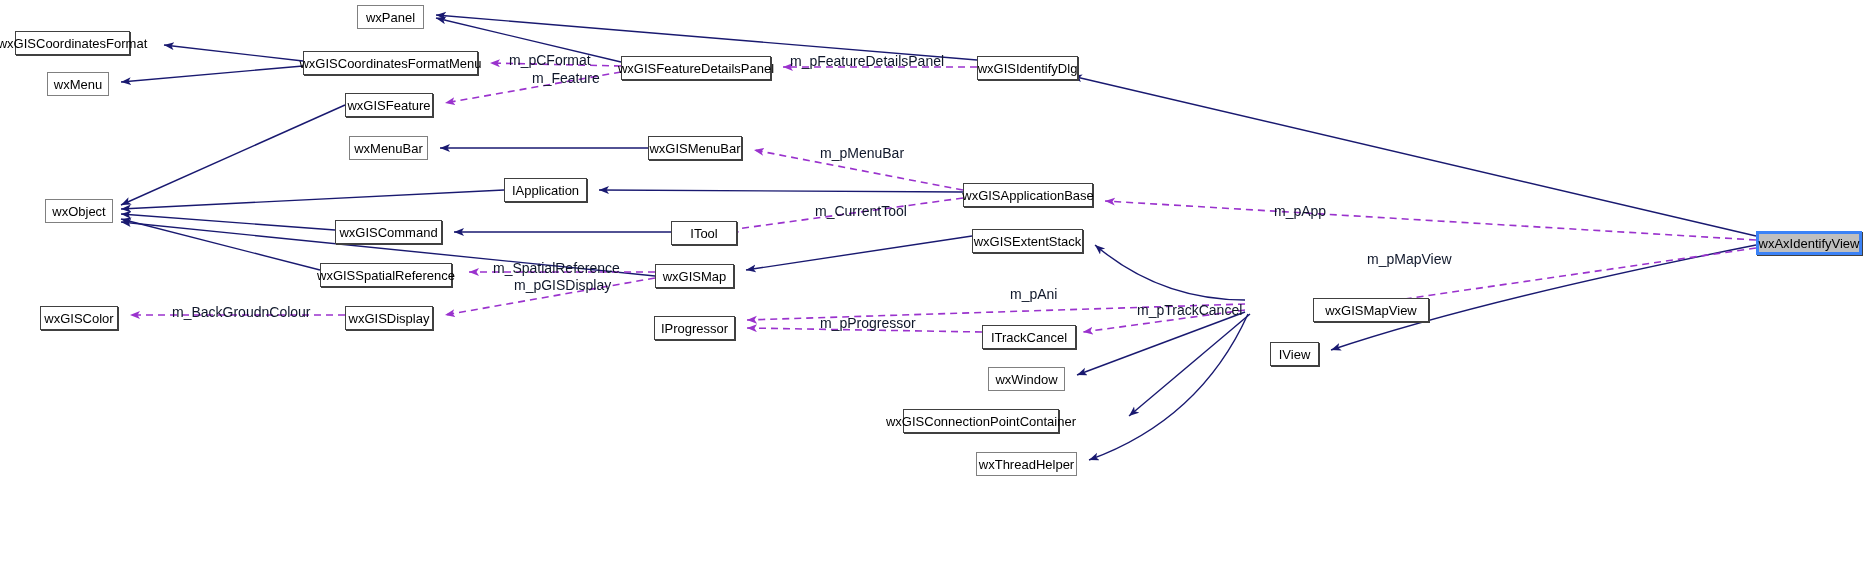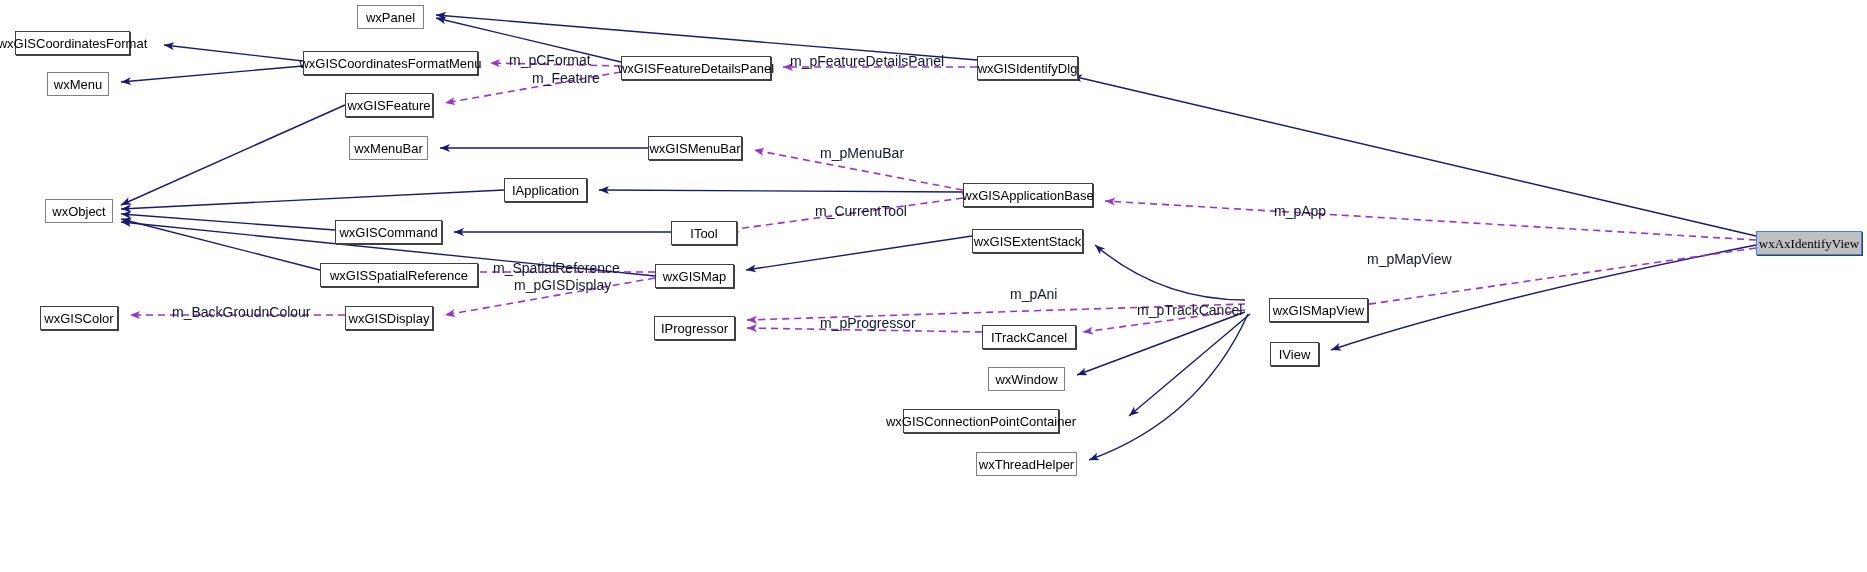--- a/index.html
+++ b/index.html
@@ -21,21 +21,21 @@
     height:24px;
     background:#ffffff;
     border:1px solid #808080;
     font-size:13px;
     color:#000000;
     white-space:nowrap;
     padding:0 0;
     line-height:1;
   }
   .node.strong{border:1px solid #404040;box-shadow:1px 1px 0 0 #404040;}
-  .node.target{background:#bfbfbf;border:1px solid #3b82f6;box-shadow:1px 1px 0 0 #404040;font-family:Liberation Serif, serif;}
+  .node.target{background:#bfbfbf;border:3px solid #3b82f6;box-shadow:1px 1px 0 0 #404040;}
   .edge-label{
     position:absolute;
     font-size:14px;
     color:#0f172a;
     white-space:nowrap;
     background:transparent;
     line-height:1;
   }
 </style>
 </head>
@@ -96,23 +96,23 @@
       <div class="node strong" style="left: 345px; top: 93px; width: 88px;">wxGISFeature</div>
       <div class="node" style="left: 349px; top: 136px; width: 79px;">wxMenuBar</div>
       <div class="node strong" style="left: 648px; top: 136px; width: 94px;">wxGISMenuBar</div>
       <div class="node strong" style="left: 504px; top: 178px; width: 83px;">IApplication</div>
       <div class="node strong" style="left: 963px; top: 183px; width: 130px;">wxGISApplicationBase</div>
       <div class="node" style="left: 45px; top: 199px; width: 68px;">wxObject</div>
       <div class="node strong" style="left: 335px; top: 220px; width: 107px;">wxGISCommand</div>
       <div class="node strong" style="left: 671px; top: 221px; width: 66px;">ITool</div>
       <div class="node strong" style="left: 972px; top: 229px; width: 111px;">wxGISExtentStack</div>
       <div class="node target" style="left: 1756px; top: 231px; width: 106px;">wxAxIdentifyView</div>
-      <div class="node strong" style="left: 320px; top: 263px; width: 158px;">wxGISSpatialReference</div>
+      <div class="node strong" style="left: 320px; top: 263px; width: 132px;">wxGISSpatialReference</div>
       <div class="node strong" style="left: 655px; top: 264px; width: 79px;">wxGISMap</div>
-      <div class="node strong" style="left: 1269px; top: 298px; width: 99px;">wxGISMapView</div>
+      <div class="node strong" style="left: 1313px; top: 298px; width: 116px;">wxGISMapView</div>
       <div class="node strong" style="left: 40px; top: 306px; width: 78px;">wxGISColor</div>
       <div class="node strong" style="left: 345px; top: 306px; width: 88px;">wxGISDisplay</div>
       <div class="node strong" style="left: 654px; top: 316px; width: 81px;">IProgressor</div>
       <div class="node strong" style="left: 982px; top: 325px; width: 94px;">ITrackCancel</div>
       <div class="node strong" style="left: 1270px; top: 342px; width: 49px;">IView</div>
       <div class="node" style="left: 988px; top: 367px; width: 77px;">wxWindow</div>
       <div class="node strong" style="left: 903px; top: 409px; width: 156px;">wxGISConnectionPointContainer</div>
       <div class="node" style="left: 976px; top: 452px; width: 101px;">wxThreadHelper</div>
     </div>
   <div id="label-layer">

